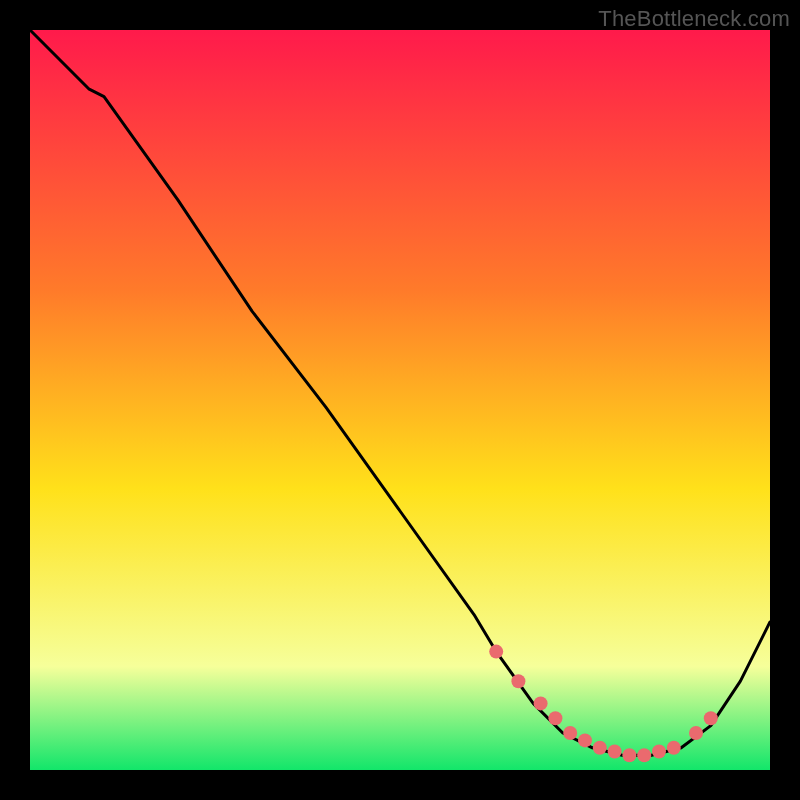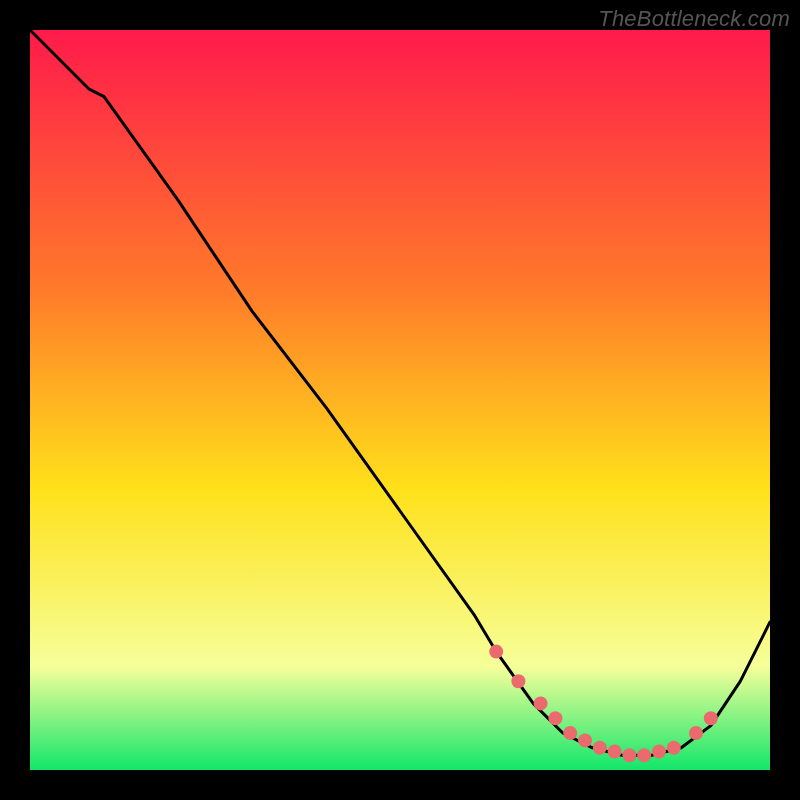--- a/index.html
+++ b/index.html
@@ -19,21 +19,20 @@
   }
   .watermark {
     position: absolute;
     top: 6px;
     right: 10px;
     color: #555;
     font-size: 22px;
     font-weight: 500;
     letter-spacing: 0.2px;
     user-select: none;
-    font-style: italic;
   }
   .plot {
     position: absolute;
     left: 30px;
     top: 30px;
     width: 740px;
     height: 740px;
   }
   .plot svg {
     display: block;

